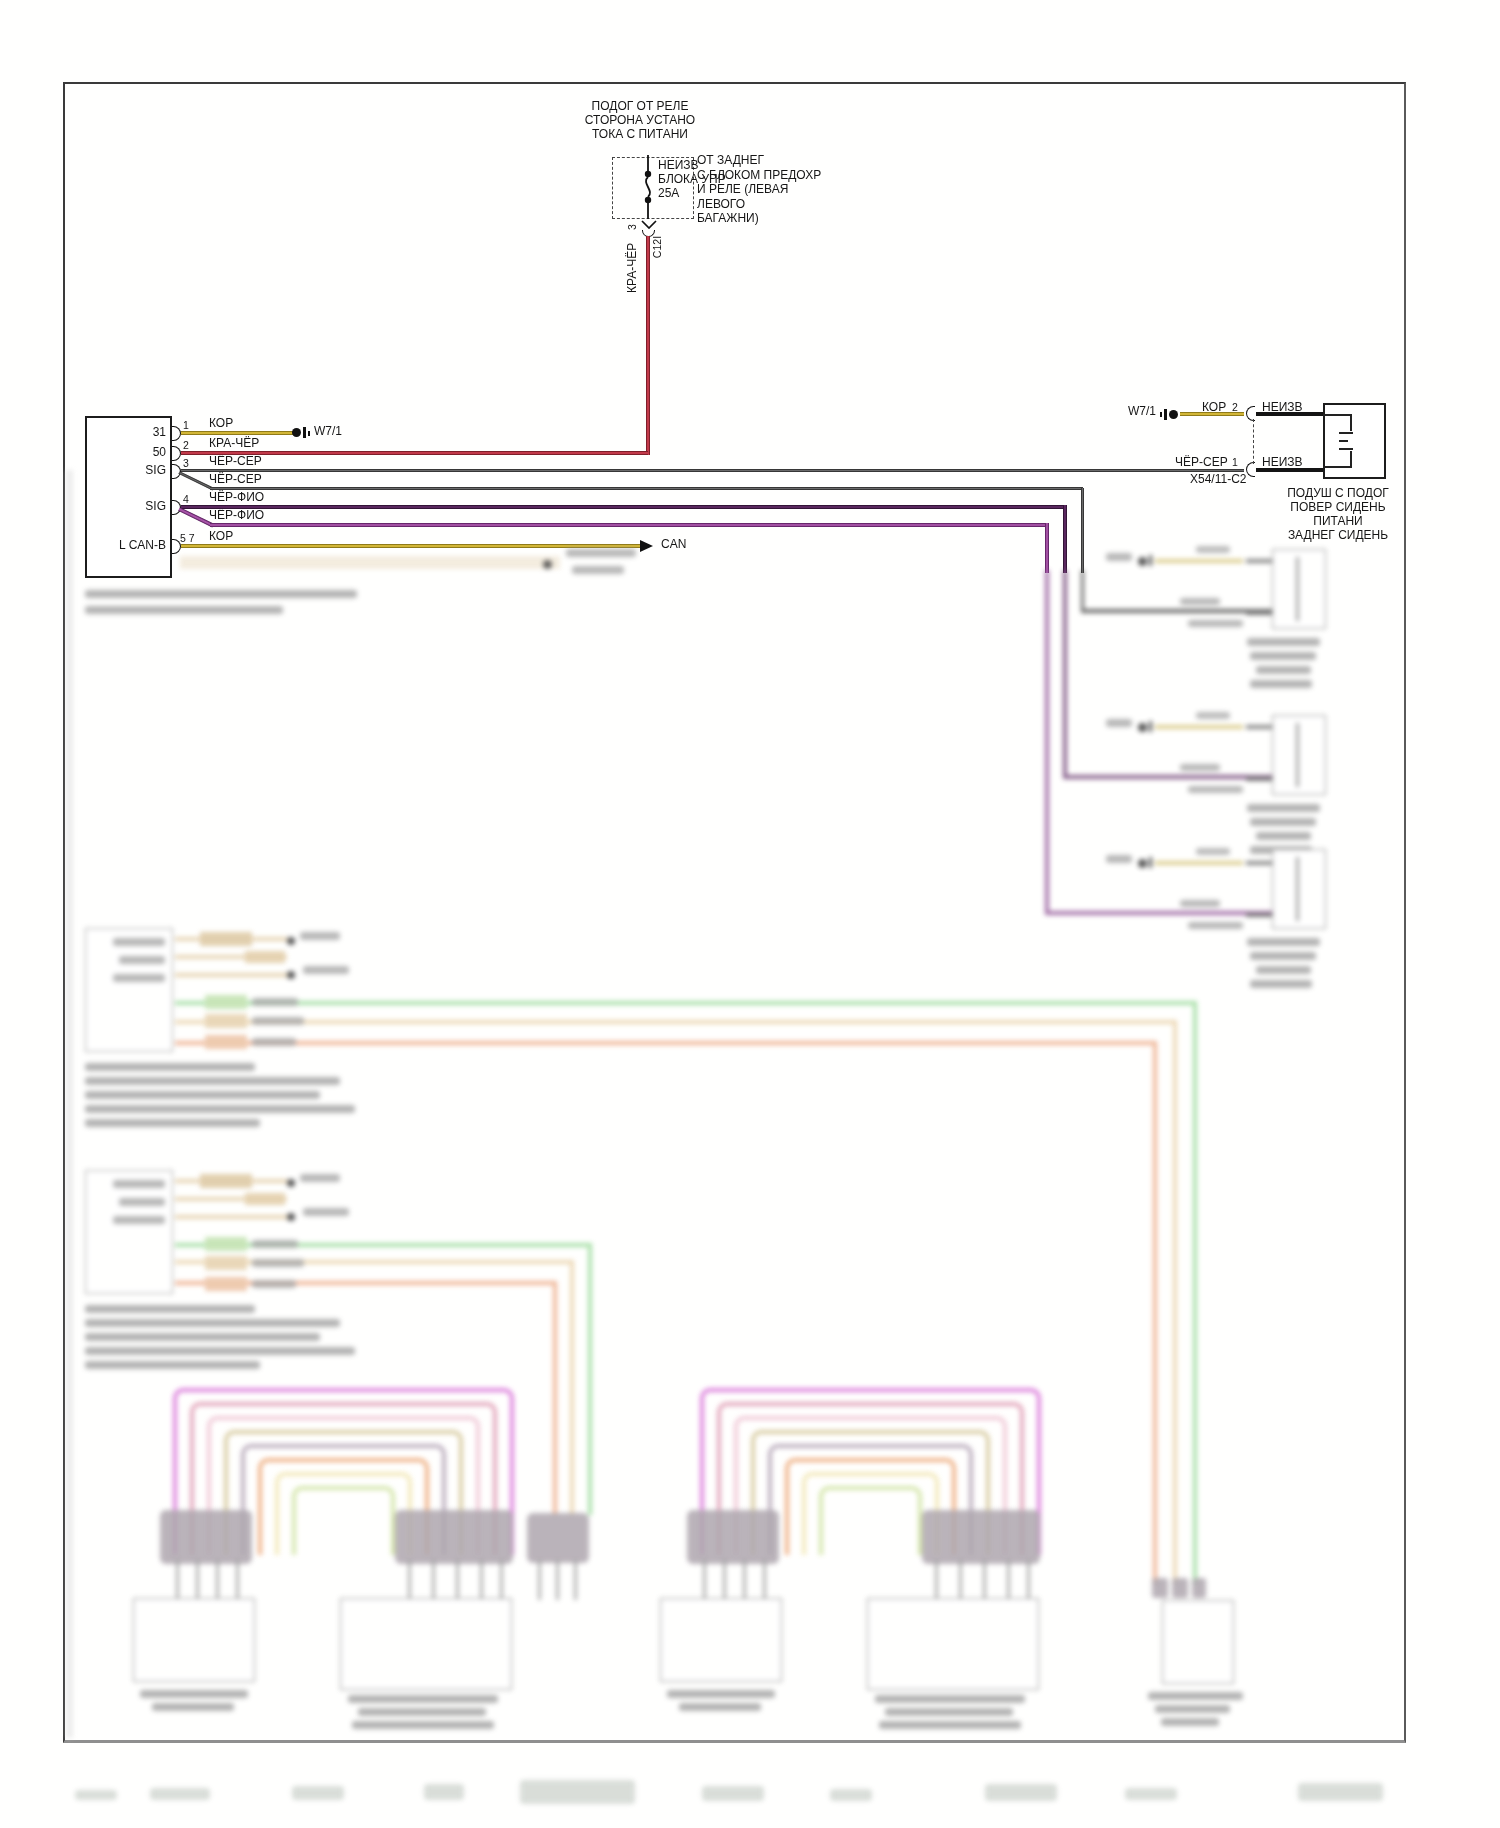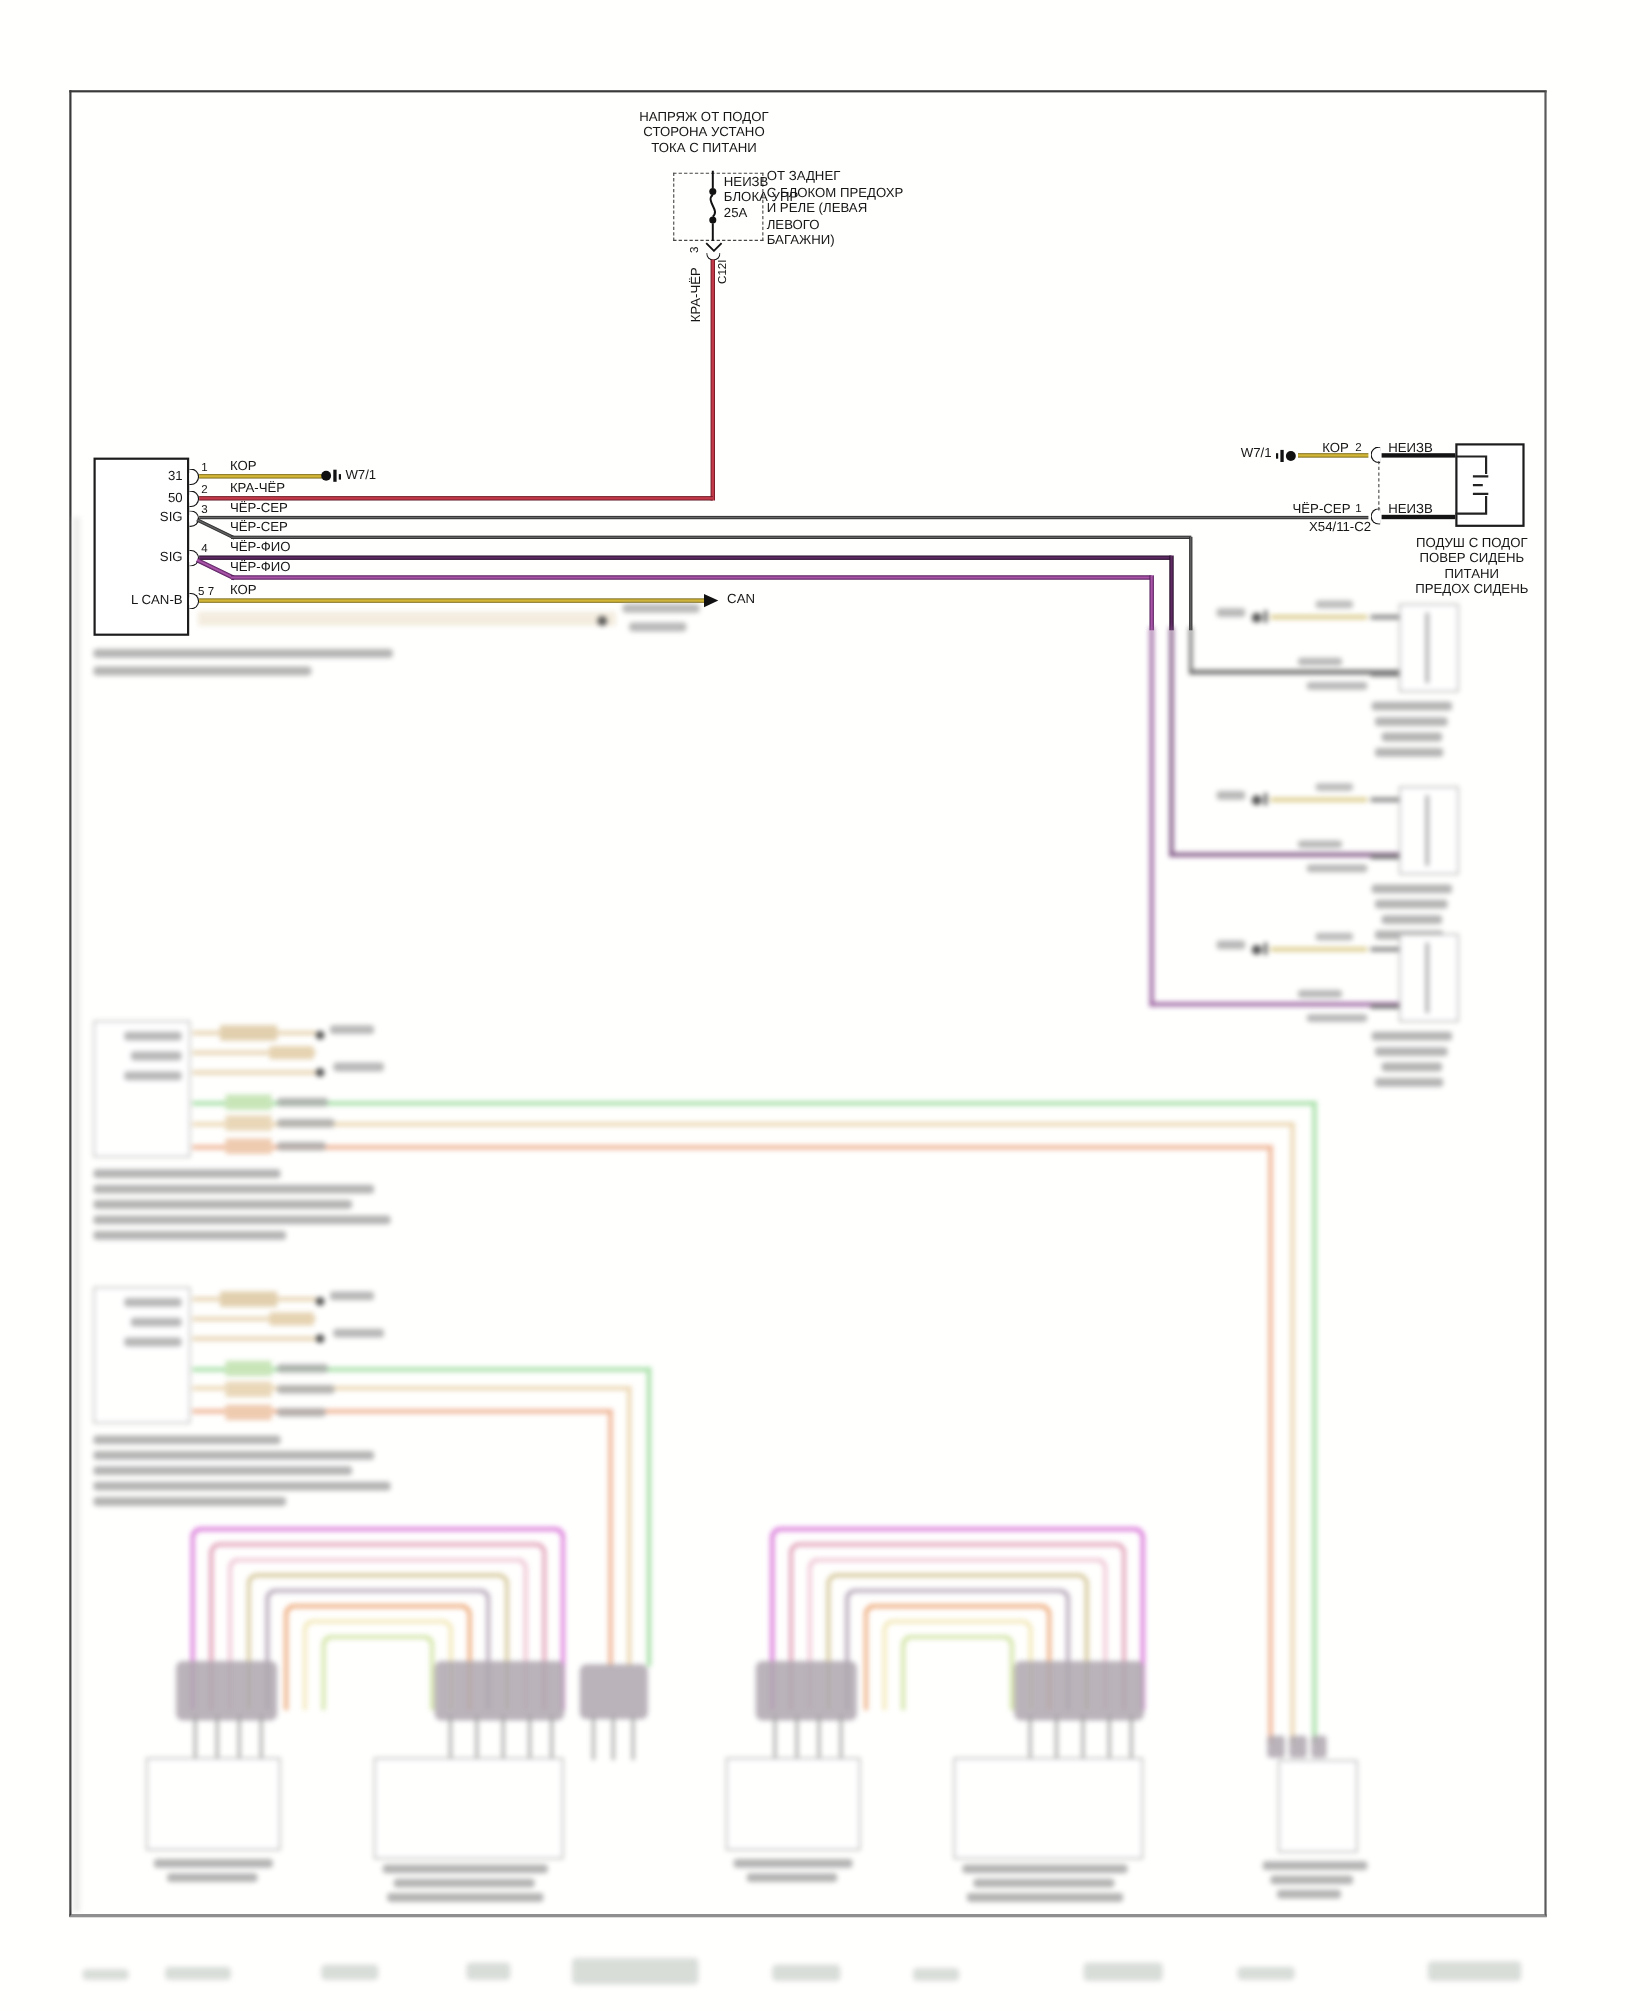--- a/index.html
+++ b/index.html
@@ -39,21 +39,21 @@
   #blur{position:absolute;left:0;top:0;width:1500px;height:1828px;filter:blur(2.6px) saturate(.92);opacity:.88;}
 </style>
 </head>
 <body>
 
 <div id="canvas">
 
   <div class="frame"></div>
 
   <div class="lbl ctr" style="left:560px;top:100px;width:160px;">
-    <div>НАПРЯЖ ОТ ПОДОГ</div>
+    <div>ПОДОГ ОТ РЕЛЕ</div>
     <div>СТОРОНА УСТАНО</div>
     <div>ТОКА С ПИТАНИ</div>
   </div>
 
   <div class="dashed" style="left:612px;top:157px;width:82px;height:62px;"></div>
   <svg class="abs" style="left:640px;top:155px;" width="20" height="66">
     <line x1="8" y1="0" x2="8" y2="16" stroke="#111" stroke-width="1.8"></line>
     <circle cx="8" cy="19" r="3.2" fill="#111"></circle>
     <path d="M8,22 C1,28 15,36 8,42" fill="none" stroke="#111" stroke-width="1.8"></path>
     <circle cx="8" cy="45" r="3.2" fill="#111"></circle>
@@ -151,21 +151,21 @@
 
   <div class="mbox" style="left:1323px;top:403px;width:63px;height:76px;"></div>
   <svg class="abs" style="left:1323px;top:403px;" width="63" height="76">
     <path d="M0,12 H28 V28 M0,64 H28 V48" fill="none" stroke="#222" stroke-width="2"></path>
     <path d="M16,30 H30 M16,38 H25 M16,46 H30" fill="none" stroke="#222" stroke-width="2"></path>
   </svg>
   <div class="lbl ctr" style="left:1268px;top:486px;width:140px;line-height:14px;">
     <div>ПОДУШ С ПОДОГ</div>
     <div>ПОВЕР СИДЕНЬ</div>
     <div>ПИТАНИ</div>
-    <div>ПРЕДОХ СИДЕНЬ</div>
+    <div>ЗАДНЕГ СИДЕНЬ</div>
   </div>
 
   <div id="blur">
       <div style="position: absolute; left: 66px; top: 470px; width: 7px; height: 1268px; background: rgb(214, 214, 214); opacity: 0.5; border-radius: 0px;"></div>
       <div style="position: absolute; left: 180px; top: 556px; width: 380px; height: 13px; background: rgb(234, 217, 187); opacity: 0.55; border-radius: 0px;"></div>
       <div style="position: absolute; left: 543px; top: 560px; width: 9px; height: 9px; background: rgb(51, 51, 51); opacity: 0.9; border-radius: 9px;"></div>
       <div style="position: absolute; left: 566px; top: 549px; width: 70px; height: 8px; background: rgb(154, 154, 154); opacity: 0.8; border-radius: 3px;"></div>
       <div style="position: absolute; left: 572px; top: 566px; width: 52px; height: 8px; background: rgb(154, 154, 154); opacity: 0.8; border-radius: 3px;"></div>
       <div style="position: absolute; left: 85px; top: 590px; width: 272px; height: 8px; background: rgb(154, 154, 154); opacity: 0.85; border-radius: 3px;"></div>
       <div style="position: absolute; left: 85px; top: 606px; width: 198px; height: 8px; background: rgb(154, 154, 154); opacity: 0.85; border-radius: 3px;"></div>

